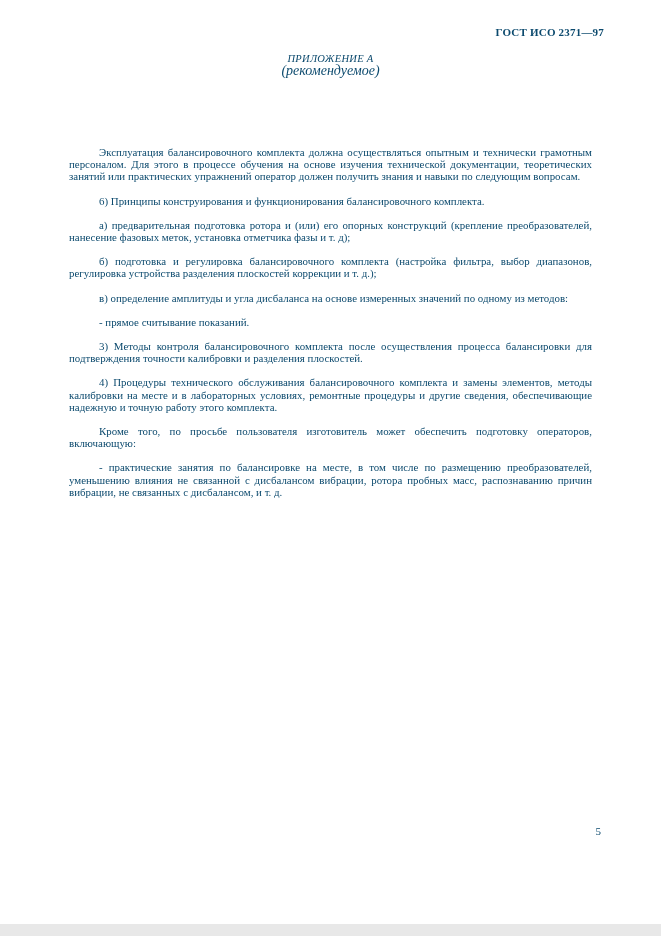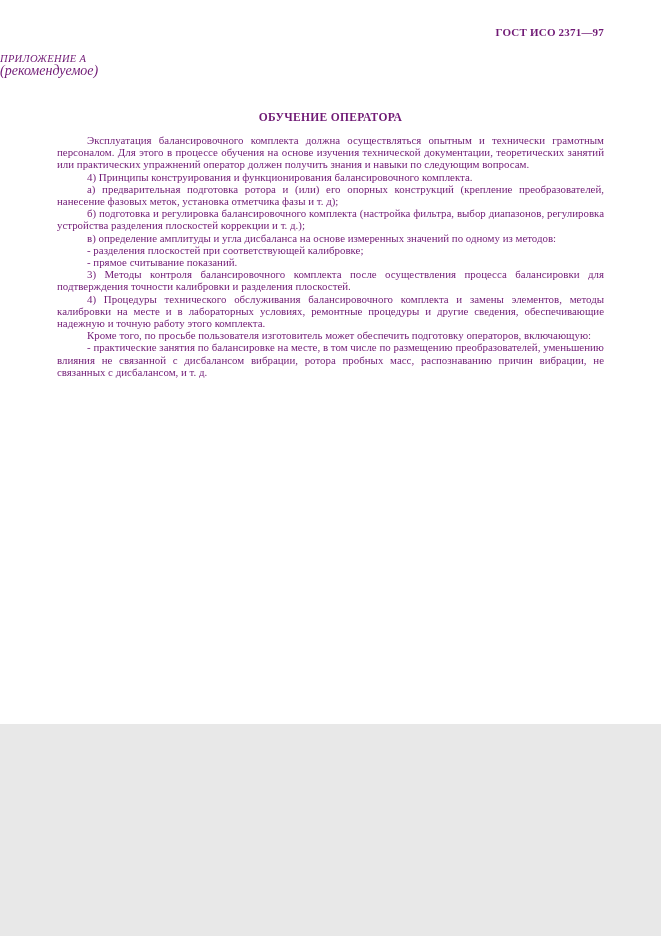--- a/index.html
+++ b/index.html
@@ -3,40 +3,41 @@
 <meta charset="utf-8">
 <style>
   html, body {
     margin: 0;
     padding: 0;
     background: #e8e8e8;
   }
   .page {
     position: relative;
     width: 661px;
-    height: 724px;
+    height: 924px;
     margin: 0 auto;
     background: #ffffff;
     font-family: "Liberation Serif", "DejaVu Serif", serif;
-    color: #701a75;
+    color: #0c4a6e;
     overflow: hidden;
   }
   .doc-header {
     position: absolute;
     top: 26px;
     right: 57px;
     font-size: 11px;
     font-weight: bold;
     letter-spacing: 0.2px;
   }
   .appendix-block {
     position: absolute;
     top: 53px;
     left: 0;
     right: 0;
+    text-align: center;
     font-style: italic;
     font-size: 10.5px;
     line-height: 12px;
   }
   .appendix-title {
     letter-spacing: 0.3px;
   }
   .appendix-subtitle {
     font-size: 14px;
   }
@@ -53,21 +54,21 @@
   .body-text {
     position: absolute;
     top: 134px;
     left: 57px;
     width: 547px;
     font-size: 10.9px;
     line-height: 12.2px;
     text-align: justify;
   }
   .body-text p {
-    margin: 0;
+    margin: 12px;
     padding: 0;
     text-indent: 30px;
   }
   .page-number {
     position: absolute;
     top: 825px;
     right: 60px;
     font-size: 11px;
   }
 </style>
@@ -76,29 +77,27 @@
 
 <div class="page">
 
   <div class="doc-header">ГОСТ ИСО 2371—97</div>
 
   <div class="appendix-block">
     <div class="appendix-title">ПРИЛОЖЕНИЕ А</div>
     <div class="appendix-subtitle">(рекомендуемое)</div>
   </div>
 
-  <div class="section-title">ОБУЧЕНИЕ ОПЕРАТОРА</div>
 
   <div class="body-text">
     <p>Эксплуатация балансировочного комплекта должна осуществляться опытным и технически грамотным персоналом. Для этого в процессе обучения на основе изучения технической документации, теоретических занятий или практических упражнений оператор должен получить знания и навыки по следующим вопросам.</p>
-    <p>4)  Принципы конструирования и функционирования балансировочного комплекта.</p>
+    <p>6)  Принципы конструирования и функционирования балансировочного комплекта.</p>
     <p>а)  предварительная подготовка ротора и (или) его опорных конструкций (крепление преобразователей, нанесение фазовых меток, установка отметчика фазы и т. д);</p>
     <p>б)  подготовка и регулировка балансировочного комплекта (настройка фильтра, выбор диапазонов, регулировка устройства разделения плоскостей коррекции и т. д.);</p>
     <p>в)  определение амплитуды и угла дисбаланса на основе измеренных значений по одному из методов:</p>
-    <p>-  разделения плоскостей при соответствующей калибровке;</p>
     <p>-  прямое считывание показаний.</p>
     <p>3)  Методы контроля балансировочного комплекта после осуществления процесса балансировки для подтверждения точности калибровки и разделения плоскостей.</p>
     <p>4)  Процедуры технического обслуживания балансировочного комплекта и замены элементов, методы калибровки на месте и в лабораторных условиях, ремонтные процедуры и другие сведения, обеспечивающие надежную и точную работу этого комплекта.</p>
     <p>Кроме того, по просьбе пользователя изготовитель может обеспечить подготовку операторов, включающую:</p>
     <p>-  практические занятия по балансировке на месте, в том числе по размещению преобразователей, уменьшению влияния не связанной с дисбалансом вибрации, ротора пробных масс, распознаванию причин вибрации, не связанных с дисбалансом, и т. д.</p>
   </div>
 
   <div class="page-number">5</div>
 
 </div>

